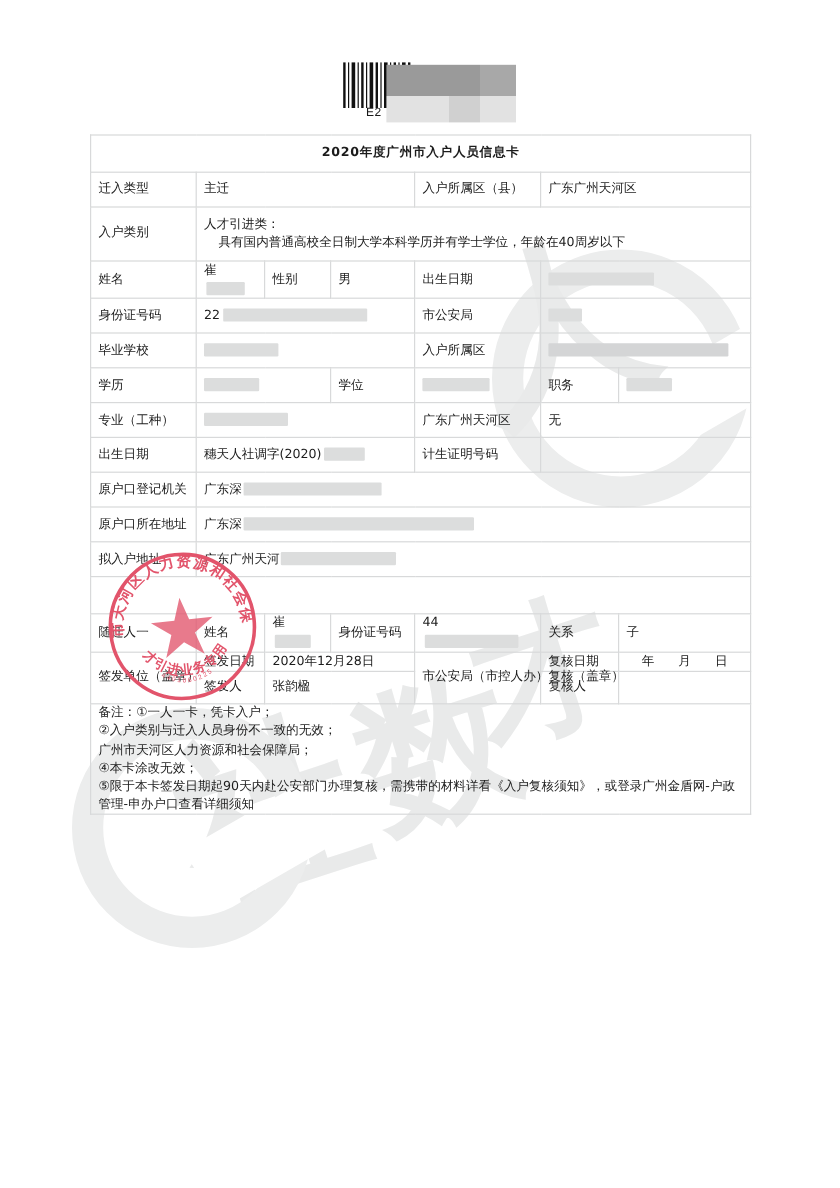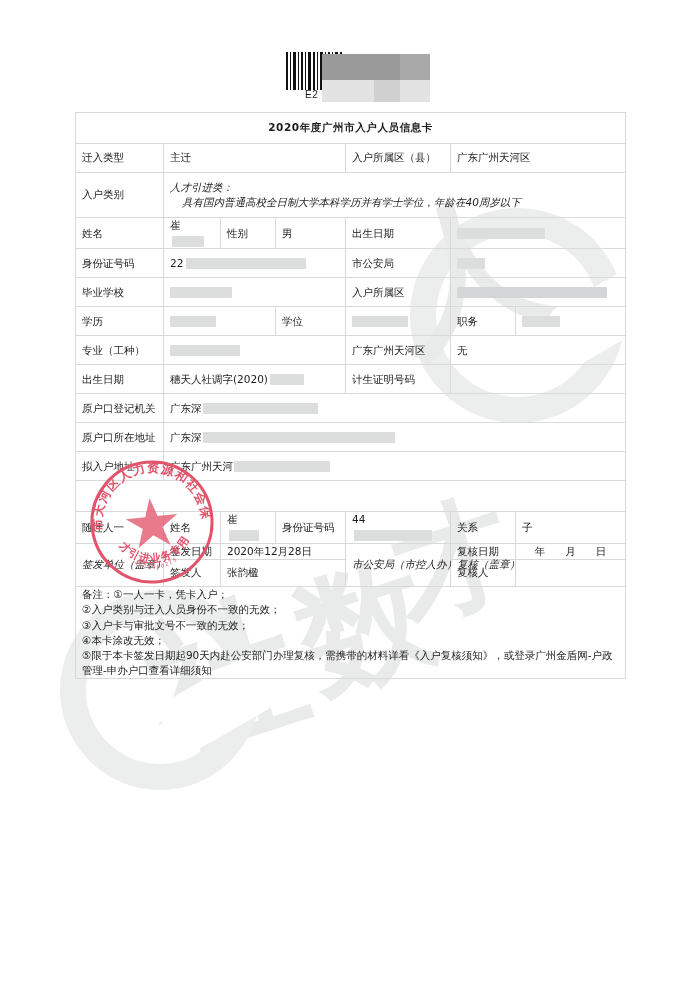--- a/index.html
+++ b/index.html
@@ -117,21 +117,21 @@
     letter-spacing: 0.6px;
     height: 30px;
     color: #000;
   }
   .cell-label { white-space: nowrap; }
   .h28 { height: 28px; }
   .h44 { height: 44px; }
   .h26 { height: 26px; }
   .h30 { height: 30px; }
   .tc { text-align: center; margin-top: 22px; }
-  .va-top { vertical-align: top; padding-top: 5px; font-style: italic; }
+  .va-top { vertical-align: top; padding-top: 5px; }
   .nowrap { white-space: nowrap; }
 
   .cat-line1 { display: block; }
   .cat-line2 { display: block; margin-left: 12px; }
 
   
   .redact {
     display: inline-block;
     vertical-align: middle;
     background: #dcdddd;
@@ -331,21 +331,21 @@
       <td class="cell-label h26">签发人</td>
       <td colspan="2">张韵楹</td>
       <td class="cell-label">复核人</td>
       <td></td>
     </tr>
 
     <tr>
       <td id="remarks-cell" colspan="7">
         <p>备注：①一人一卡，凭卡入户；</p>
         <p>②入户类别与迁入人员身份不一致的无效；</p>
-        <p>③入户卡与审批文号不一致的无效；</p>
+        <p>广州市天河区人力资源和社会保障局；</p>
         <p>④本卡涂改无效；</p>
         <p>⑤限于本卡签发日期起90天内赴公安部门办理复核，需携带的材料详看《入户复核须知》，或登录广州金盾网-户政管理-申办户口查看详细须知</p>
       </td>
     </tr>
   </tbody>
     </table>
 
   <svg id="seal" viewBox="0 0 128 128">
     <defs>
       <path id="sealArcOuter" d="M 14,64 A 50,50 0 0 1 114,64"></path>

